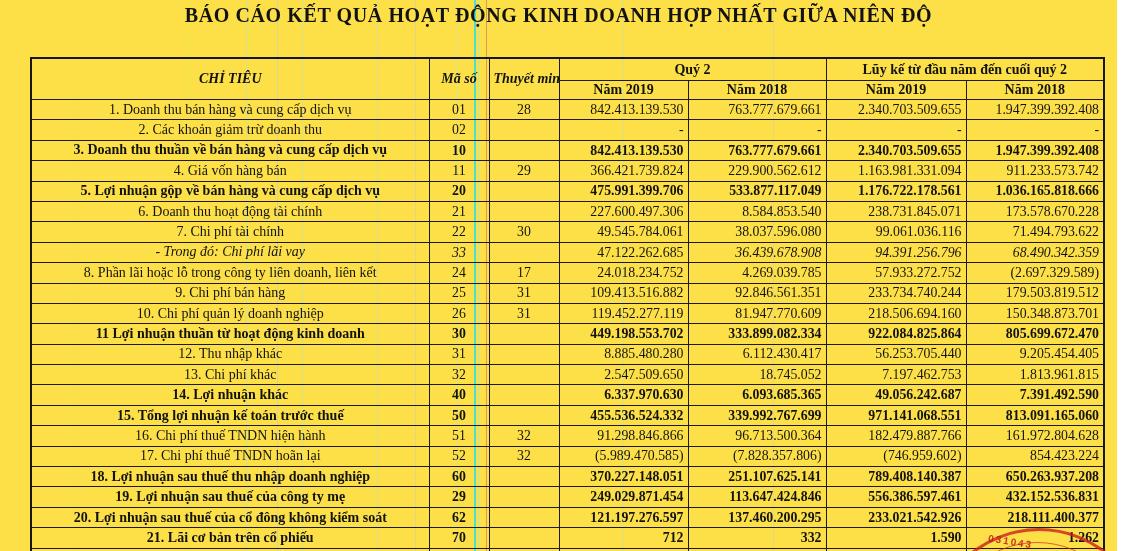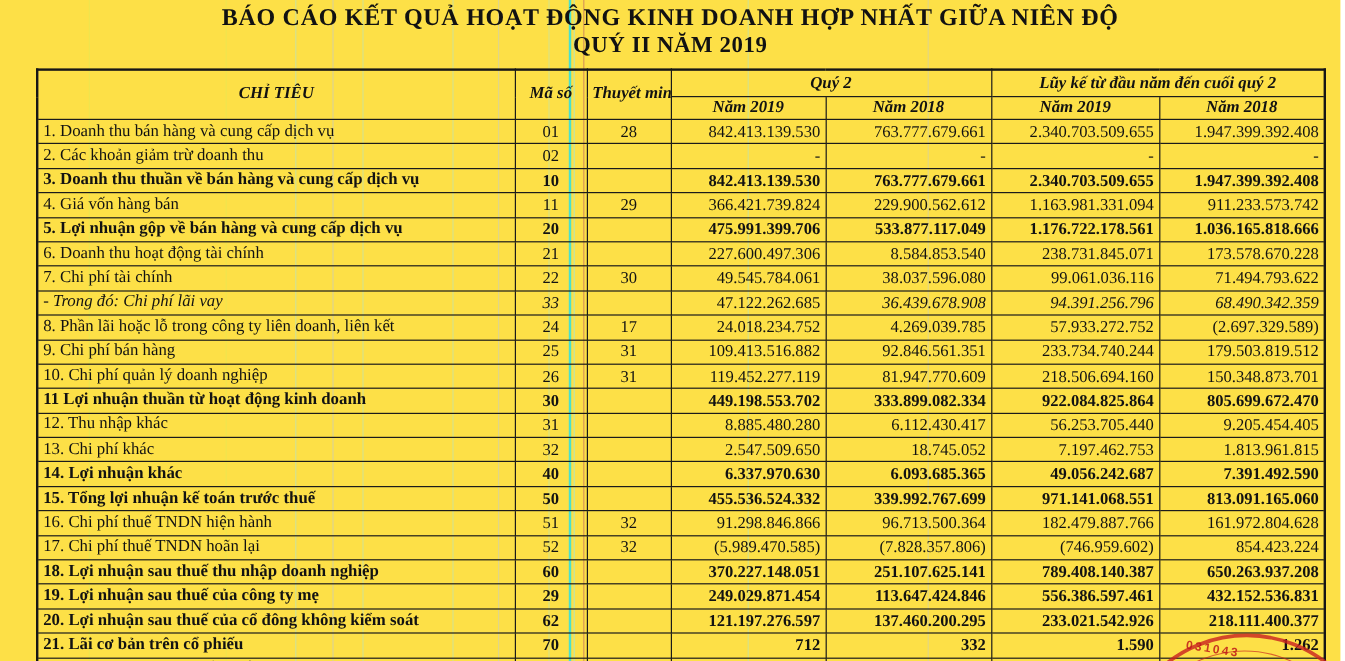--- a/index.html
+++ b/index.html
@@ -22,26 +22,26 @@
     position:absolute;left:30px;top:57px;width:1073px;
     border-collapse:collapse;table-layout:fixed;
     background:transparent;
   }
   table.report th,table.report td{
     border:1px solid #1b1b1b;
     padding:0 4px;
     overflow:hidden;white-space:nowrap;
   }
   table.report{border:2px solid #161616;border-bottom:3px solid #161616;}
-  thead th{font-size:14px;font-weight:bold;text-align:center;vertical-align:middle;line-height:1.1;font-style:italic;}
+  thead th{font-size:14px;font-weight:bold;text-align:center;vertical-align:middle;line-height:1.1;}
   th.hdr-italic{font-style:italic;margin-left:44px;}
   thead tr.h1 th{height:21px;}
   thead tr.h2 th{height:18px;margin-top:32px;}
   tbody td{height:19.4px;font-size:13.8px;line-height:1;vertical-align:middle;}
-  td.c-label{text-align:left;font-size:14px;}
+  td.c-label{text-align:center;font-size:14px;}
   td.c-code,td.c-note{text-align:center;}
   td.c-val{text-align:right;padding-right:6px;}
   tr.bold td{font-weight:bold;}
   tr.italic td{font-style:italic;}
   tr.italic td.first-val{font-style:normal;padding-left:16px;}
   
   .stamp{position:absolute;pointer-events:none;}
   .stamp-outer{
     position:absolute;left:930px;top:528px;width:212px;height:212px;
     border:3.5px solid rgba(201,32,32,.8);border-radius:50%;
@@ -71,21 +71,20 @@
   <div class="artifact" style="left:415px;background:#b4c6ee;opacity:.40;"></div>
   <div class="artifact" style="left:457px;background:#9fe4ec;opacity:.35;"></div>
   <div class="artifact" style="left:474px;width:2px;background:#28dfe8;opacity:.85;"></div>
   <div class="artifact" style="left:478px;background:#8fe9ef;opacity:.6;"></div>
   <div class="artifact" style="left:486px;background:#c06a62;opacity:.6;"></div>
   <div class="artifact" style="left:623px;background:#9fe4ec;opacity:.40;"></div>
   <div class="artifact" style="left:773px;background:#b4c6ee;opacity:.35;"></div>
 
   <div class="title-wrap">
     <div class="title-line1">BÁO CÁO KẾT QUẢ HOẠT ĐỘNG KINH DOANH HỢP NHẤT GIỮA NIÊN ĐỘ</div>
-    <div class="title-line2">QUÝ II NĂM 2019</div>
   </div>
 
   <table class="report">
     <colgroup>
       <col style="width:398px">
         <col style="width:60px">
         <col style="width:70px">
       <col style="width:129px">
         <col style="width:138px">
         <col style="width:140px">

